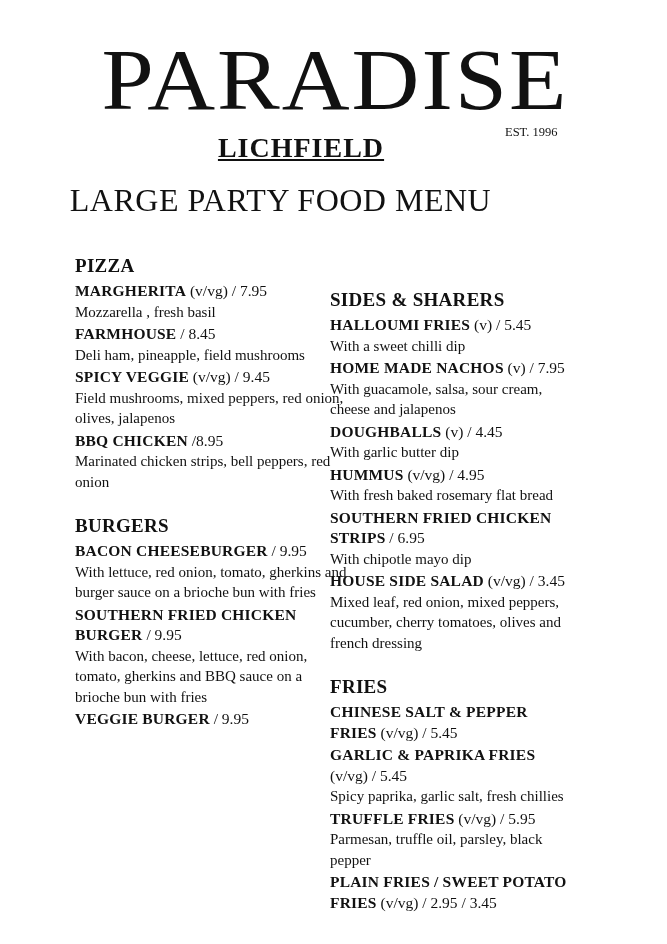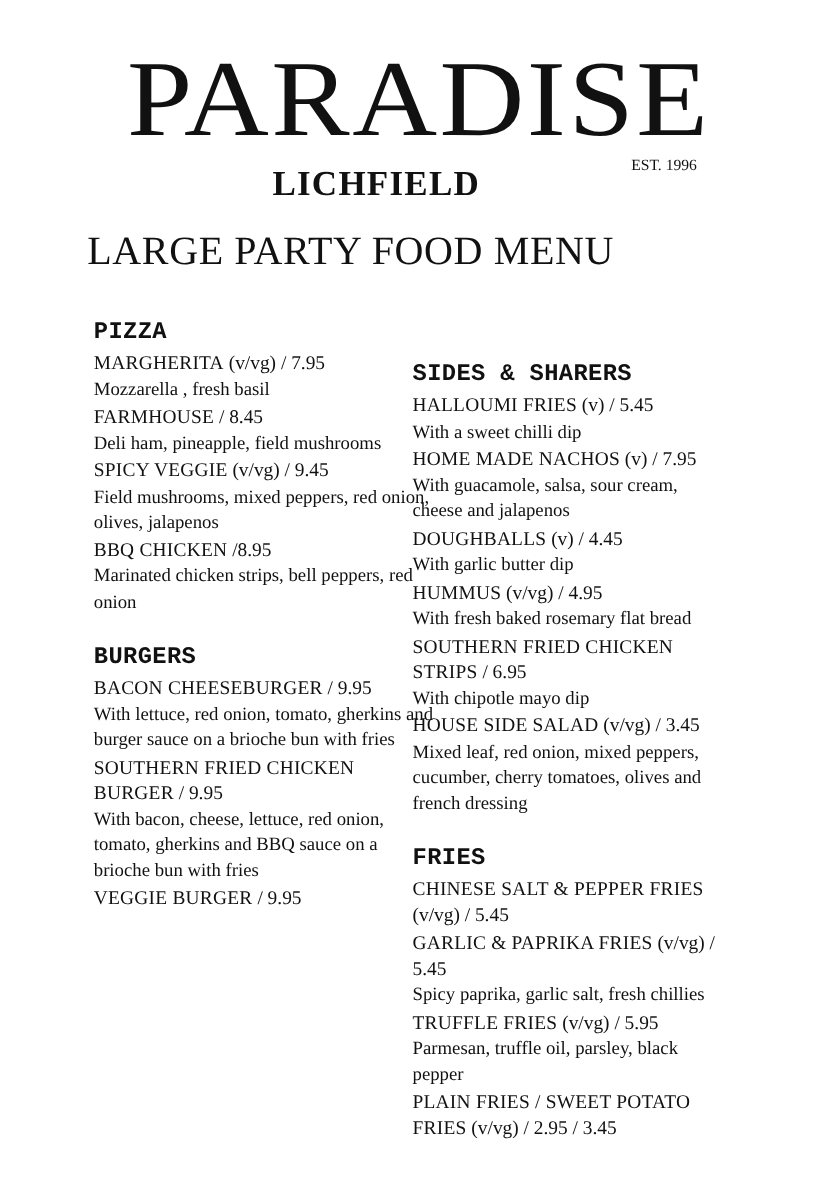--- a/index.html
+++ b/index.html
@@ -1,29 +1,29 @@
 <!DOCTYPE html>
 <html><head>
 <meta charset="utf-8">
 <style>
   html, body { margin: 0; padding: 0; background: #ffffff; }
   body { width: 667px; height: 944px; position: relative; overflow: hidden; color: #111111; font-family: "Liberation Serif", "DejaVu Serif", serif; }
   .header { position: absolute; left: 0; top: 0; width: 667px; height: 230px; }
   .brand { position: absolute; left: 100px; top: 36px; width: 470px; text-align: center; font-size: 94px; line-height: 1; letter-spacing: 2px; font-weight: normal; transform: scaleY(0.92); transform-origin: top left; }
-  .city { position: absolute; left: 0; width: 602px; top: 134px; text-align: center; font-size: 28px; line-height: 1; font-weight: bold; letter-spacing: 1px; }
+  .city { position: absolute; left: 0; width: 602px; top: 134px; text-align: center; font-size: 28px; line-height: 1; font-weight: bold; letter-spacing: 1px; text-decoration: underline; }
   .est { position: absolute; left: 505px; top: 126px; font-size: 12.5px; line-height: 1; }
   .menu-title { position: absolute; left: 0; width: 561px; top: 184px; text-align: center; font-size: 32px; line-height: 1; letter-spacing: 0.5px; }
   .col { position: absolute; top: 254px; width: 275px; }
   .col.left { left: 75px; }
   .col.right { left: 330px; width: 245px; margin-top: 34px; }
   .section { margin-bottom: 22px; }
-  .section-title { font-size: 19px; font-weight: bold; line-height: 23px; margin-bottom: 4px; letter-spacing: 0.3px; font-family: Liberation Mono, monospace; }
+  .section-title { font-size: 19px; font-weight: bold; line-height: 23px; margin-bottom: 4px; letter-spacing: 0.3px; }
   .item { margin-bottom: 2px; }
   .item-name { font-size: 15.5px; line-height: 20.5px; }
-  .item-name b { font-weight: normal; letter-spacing: 0.2px; }
+  .item-name b { font-weight: bold; letter-spacing: 0.2px; }
   .item-desc { font-size: 15px; line-height: 20.5px; }
 </style>
 </head>
 <body>
 
 <div class="header">
   <div class="brand">PARADISE</div>
   <div class="city">LICHFIELD</div>
   <div class="est">EST. 1996</div>
   <div class="menu-title">LARGE PARTY FOOD MENU</div>

